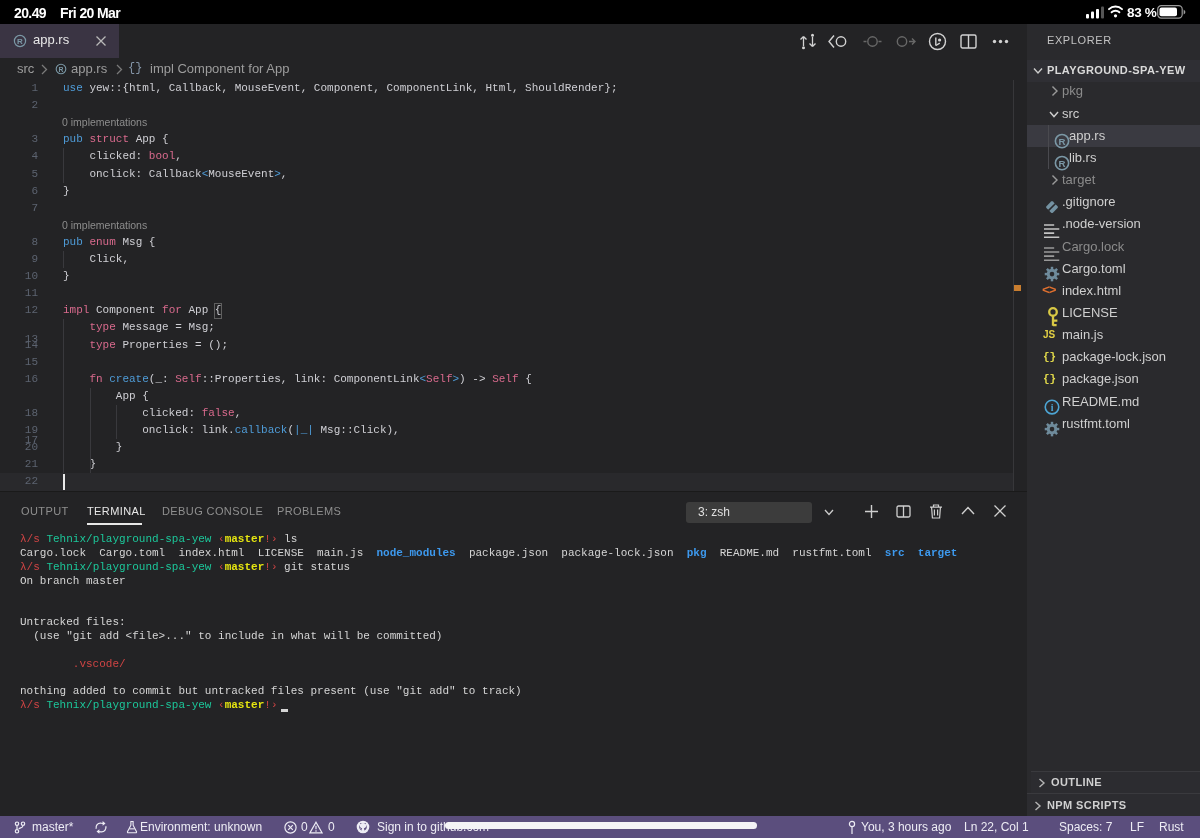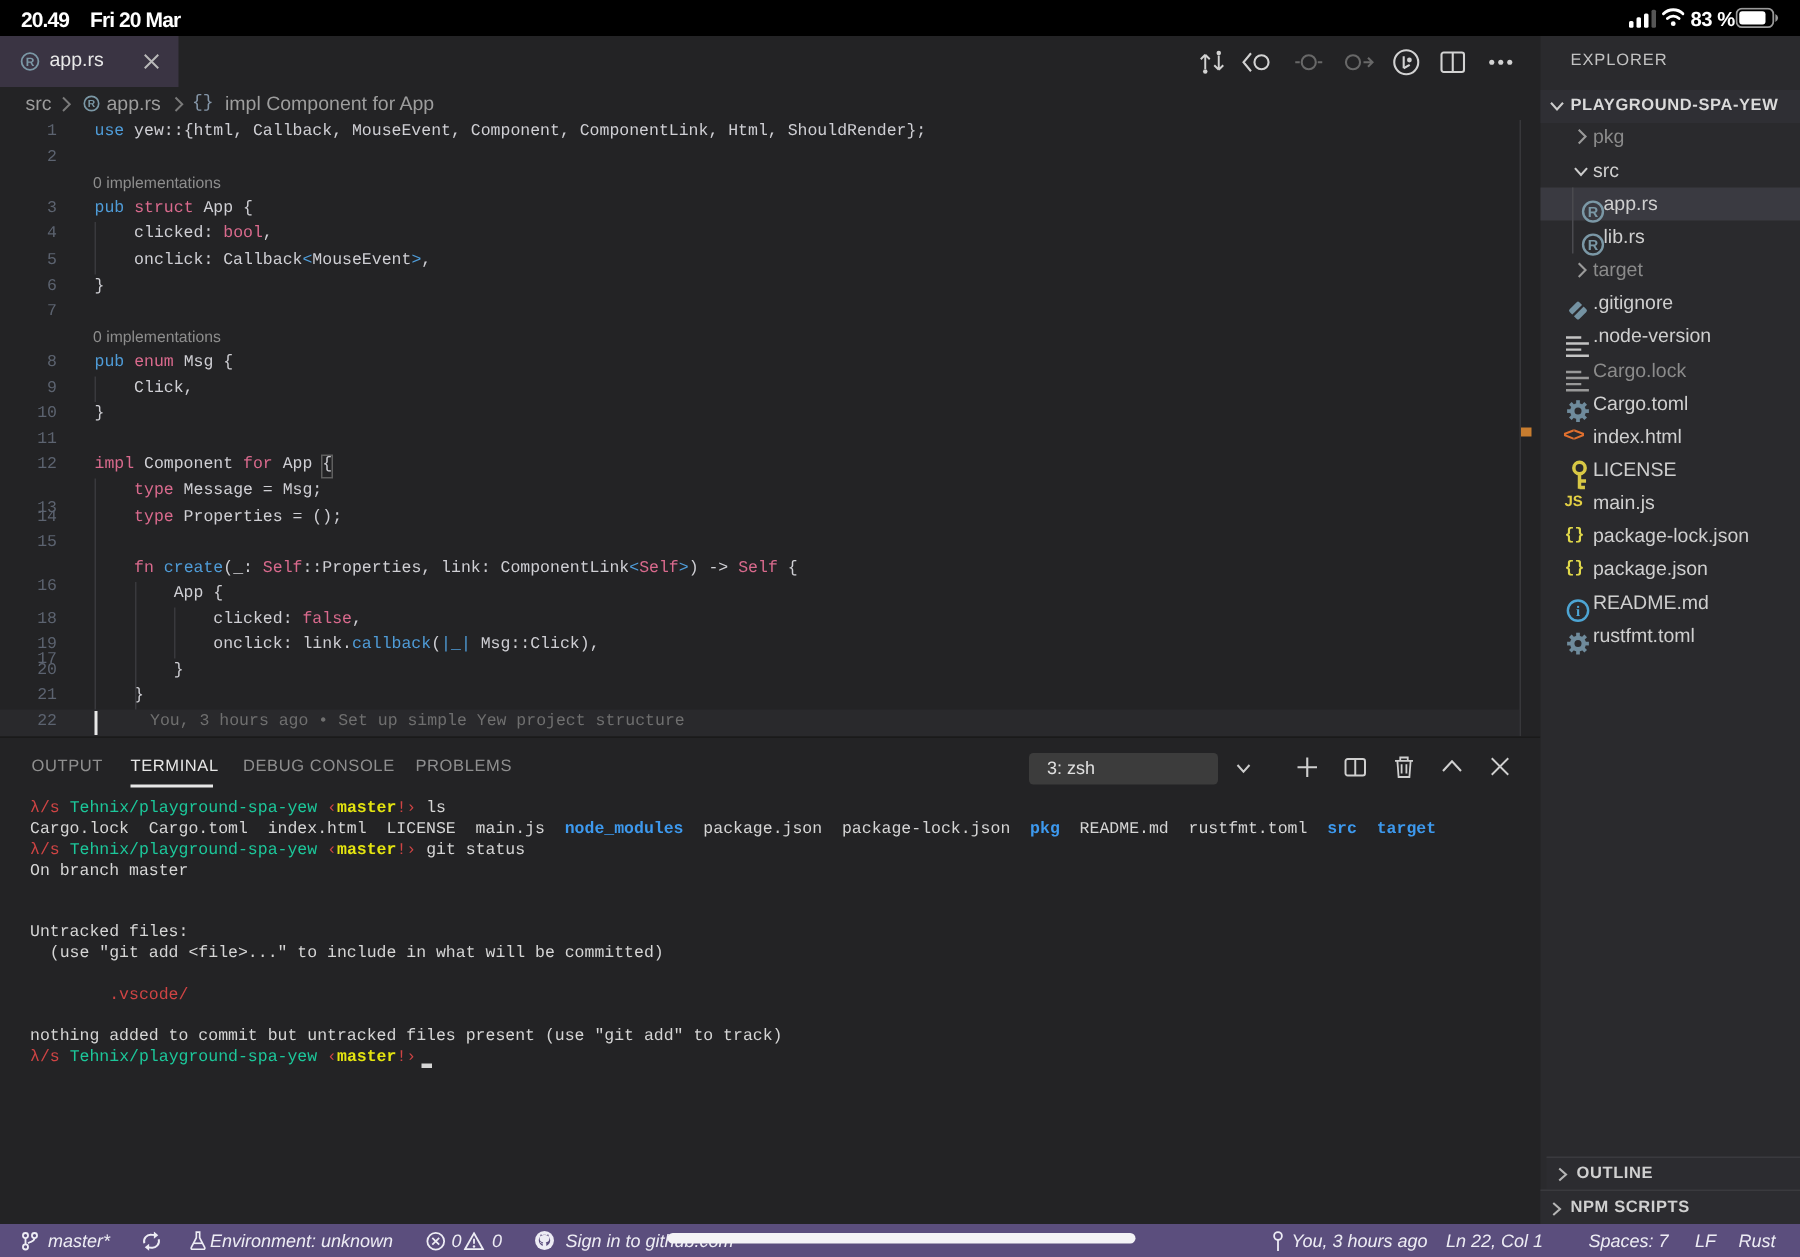--- a/index.html
+++ b/index.html
@@ -26,21 +26,21 @@
   .ptab { position:absolute; top:0; height:34px; line-height:34px; font-size:11px; letter-spacing:0.4px; color:#8f8f8f; }
   .tl { position:absolute; left:20px; white-space:pre; color:#d5d5d5; font-family:"Liberation Mono",monospace; font-size:11px; line-height:13.85px; height:13.85px; }
   .tred { color:#cf4444; } .tgreen { color:#1cc79a; } .tyellow { color:#e5e510; font-weight:bold; } .tblue { color:#3d99ee; font-weight:bold; }
   
   #sidebar { left:1027px; top:24px; width:173px; height:792px; background:#2a2a2d; }
   .srow { position:absolute; left:0; width:173px; height:22.15px; line-height:22.15px; color:#cfcfcf; font-size:13px; }
   .dim { color:#8b8b8b; }
   .sicon { position:absolute; top:0; width:16px; height:22.15px; }
   
   #statusbar { left:0; top:816px; width:1200px; height:22px; background:#5b4e7d; color:#edecf4; font-size:12px; }
-  .sbt { position:absolute; top:0; height:22px; line-height:22px; white-space:pre;font-style:italic; }
+  .sbt { position:absolute; top:0; height:22px; line-height:22px; white-space:pre; }
   svg { display:block; }
 </style>
 </head>
 <body>
 <div class="abs" id="iosbar">
   <div class="abs" style="left:14px;top:4.5px;font-size:14px;font-weight:bold;letter-spacing:-0.6px;">20.49</div>
   <div class="abs" style="left:60px;top:4.5px;font-size:14px;font-weight:bold;letter-spacing:-0.6px;">Fri 20 Mar</div>
 
   <svg class="abs" style="left:1086px;top:5px;" width="19" height="14" viewBox="0 0 19 14">
     <rect x="0" y="9" width="3" height="4.5" rx="1" fill="#fff"></rect>
@@ -167,35 +167,34 @@
   <div class="cl" style="top:188.1px;">}</div>
   <div class="ln" style="top:205.2px;">11</div>
   <div class="ln" style="top:222.3px;">12</div>
   <div class="cl" style="top:222.3px;"><span class="kr">impl</span> Component <span class="kr">for</span> App {</div>
   <div class="abs" style="left:214px;top:222.5px;width:8px;height:16.4px;border:1px solid #5f5f5f;"></div>
   <div class="ln" style="top:239.4px;margin-top:12px;">13</div>
   <div class="cl" style="top:239.4px;">    <span class="kr">type</span> Message = Msg;</div>
   <div class="ln" style="top:256.5px;">14</div>
   <div class="cl" style="top:256.5px;">    <span class="kr">type</span> Properties = ();</div>
   <div class="ln" style="top:273.6px;">15</div>
-  <div class="ln" style="top:290.7px;margin-top:12px;">16</div>
+  <div class="ln" style="top:290.7px;">16</div>
   <div class="cl" style="top:290.7px;">    <span class="kr">fn</span> <span class="kb">create</span>(_: <span class="kr">Self</span>::Properties, link: ComponentLink<span class="kb">&lt;</span><span class="kr">Self</span><span class="kb">&gt;</span>) -&gt; <span class="kr">Self</span> {</div>
   <div class="ln" style="top:307.8px;margin-top:44px;">17</div>
   <div class="cl" style="top:307.8px;">        App {</div>
   <div class="ln" style="top:324.9px;">18</div>
   <div class="cl" style="top:324.9px;">            clicked: <span class="kr">false</span>,</div>
   <div class="ln" style="top:342px;">19</div>
   <div class="cl" style="top:342px;">            onclick: link.<span class="kb">callback</span>(<span class="kb">|_|</span> Msg::Click),</div>
   <div class="ln" style="top:359.1px;">20</div>
   <div class="cl" style="top:359.1px;">        }</div>
   <div class="ln" style="top:376.2px;">21</div>
   <div class="cl" style="top:376.2px;">    }</div>
   <div class="ln" style="top:393.3px;">22</div>
   <div class="abs" style="left:63px;top:394px;width:1.6px;height:16px;background:#e8e8e8;"></div>
-  <div class="abs" style="left:100px;top:393.3px;height:17.1px;line-height:17.1px;color:#6f6f6f;font-family:'Liberation Mono',monospace;font-size:11px;white-space:pre;">You, 3 hours ago • Set up simple Yew project structure</div>
 
   <div class="guide" style="left:63px;top:68.4px;height:34.2px;"></div>
   <div class="guide" style="left:63px;top:171px;height:17.1px;"></div>
   <div class="guide" style="left:63px;top:239.4px;height:153.9px;"></div>
   <div class="guide" style="left:89.6px;top:307.8px;height:85.5px;"></div>
   <div class="guide" style="left:116.2px;top:324.9px;height:34.2px;"></div>
 
   <div class="abs" style="left:1013px;top:0;width:1px;height:411px;background:#37373a;"></div>
   <div class="abs" style="left:1014px;top:205px;width:7px;height:6px;background:#c87d2f;"></div>
 </div>

